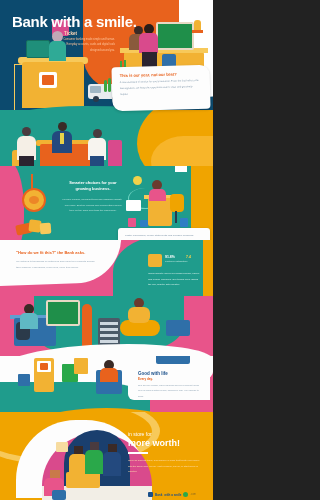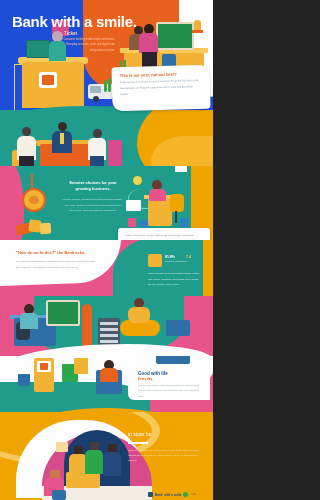--- a/index.html
+++ b/index.html
@@ -2,21 +2,21 @@
 <html><head>
 <meta charset="utf-8">
 <style>
   html,body{margin:0;padding:0;background:#222;}
   body{font-family:"Liberation Sans",sans-serif;}
   #poster{position:relative;width:213px;height:500px;overflow:hidden;background:#f0a400;}
   .abs{position:absolute;}
   .band{position:absolute;left:0;width:213px;}
 
   
-  .s1{top:0;height:122px;background:#1d4ed8;overflow:hidden;}
+  .s1{top:0;height:122px;background:#0c4a6e;overflow:hidden;}
   .s1 .whiteblob{position:absolute;right:-14px;top:-8px;width:132px;height:108px;background:#ffffff;border-radius:0 0 0 80px;transform:rotate(-4deg);}
   .s1 .orangeblob{position:absolute;right:34px;top:-14px;width:96px;height:104px;background:#e8621d;border-radius:0 0 70px 40px;}
   .title{position:absolute;left:12px;top:14px;color:#ffffff;font-size:15px;font-weight:bold;letter-spacing:-.3px;line-height:1;white-space:nowrap;}
   .subtitle{position:absolute;left:64px;top:31px;color:#ffd9b8;font-size:4.5px;font-weight:bold;}
   .lede{position:absolute;left:57px;top:37px;width:58px;text-align:right;color:#ffc49a;font-size:2.6px;line-height:2.1;}
 
   
   .counter1{position:absolute;left:22px;top:62px;width:62px;height:46px;background:#f2b233;border-radius:3px 3px 0 0;}
   .counter1top{position:absolute;left:18px;top:57px;width:70px;height:7px;background:#f7c95a;border-radius:3px;}
   .cardbox{position:absolute;left:39px;top:72px;width:18px;height:16px;background:#fff;border-radius:2px;}
@@ -382,20 +382,21 @@
       <div class="g2b"></div>
       <div class="h g3h gp"></div>
       <div class="g3b"></div>
       <div class="h g4h gp"></div>
       <div class="g4b"></div>
       <div class="lug"></div>
     </div>
 
     <div class="closing">
       <div class="pre">in store for</div>
+      <div class="big">more worth!</div>
       <div class="rule"></div>
       <p>Open an account today, and discover a bank that treats your money with the same care you do. Visit a branch, call us, or start online in minutes.</p>
     </div>
 
     <div class="footlogo">
       <span class="flmark"></span>
       <span class="fltxt">Bank</span>
       <span class="fltxt">with a smile</span>
       <span class="flmark2"></span>
       <span class="fltxt2">.com</span>

